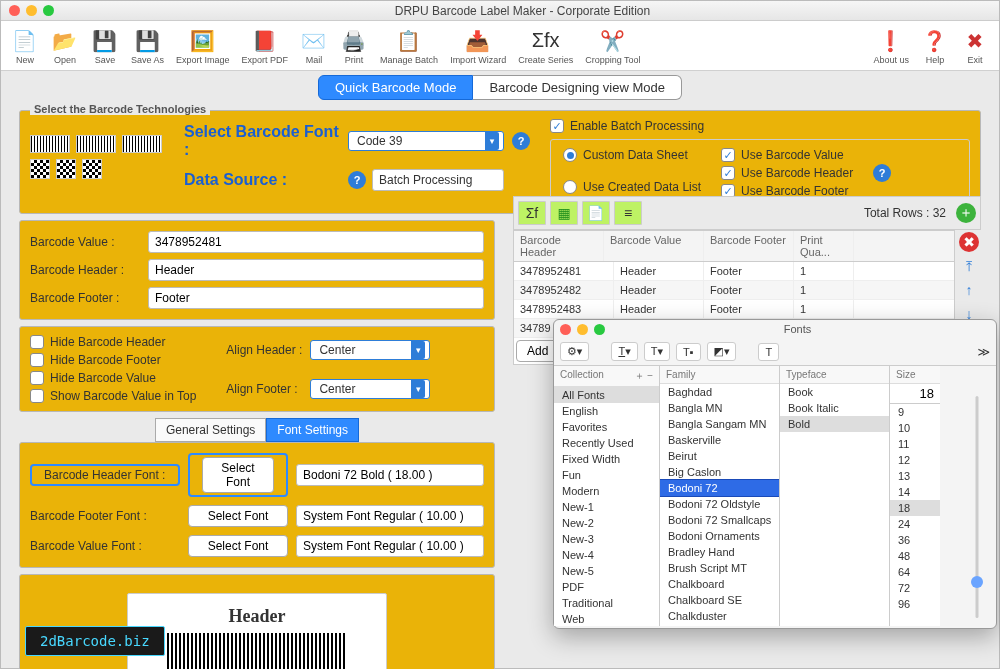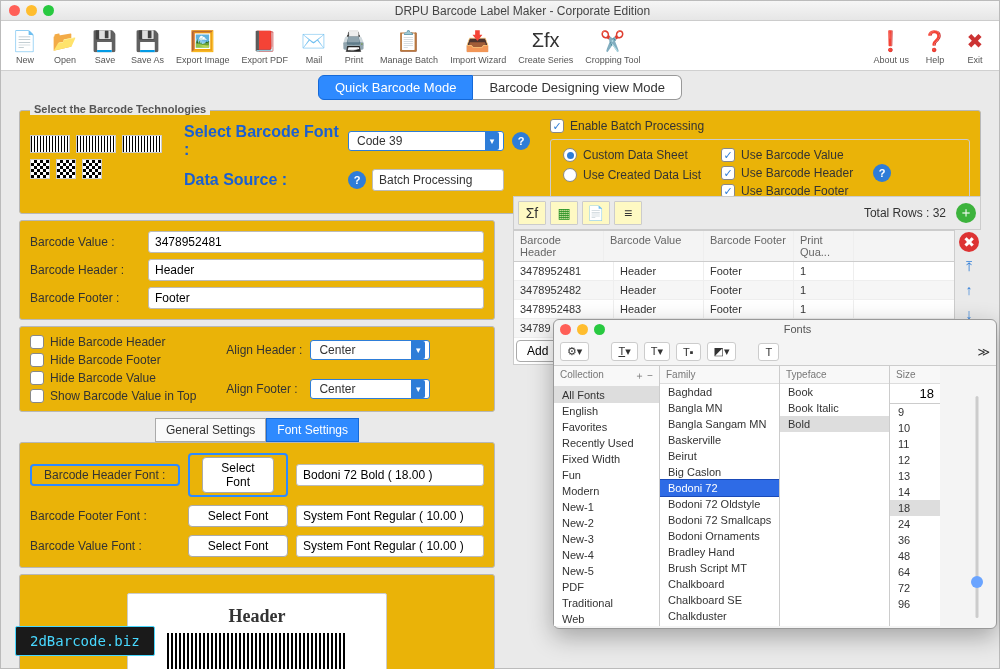--- a/index.html
+++ b/index.html
@@ -63,21 +63,21 @@
 .font-label { font-size: 12px; text-align: left; }
 .btn { background: #fff; border: 1px solid #aaa; border-radius: 4px; padding: 3px 10px; font-size: 12px; cursor: pointer; }
 .highlight-box { border: 2px solid #2e8aff; border-radius: 4px; padding: 2px 12px; }
 
 .preview-box { background: #fff; border: 1px solid #ccc; border-radius: 2px; margin: 8px 22px; padding: 12px; text-align: center; width: 260px; margin-left: auto; margin-right: auto; }
 .barcode-big { width: 180px; height: 48px; margin: 6px auto; background: repeating-linear-gradient(90deg, #000 0 2px, #fff 2px 4px); }
 .barcode-header-text { font-family: "Bodoni 72", serif; font-weight: bold; font-size: 18px; }
 
 .right-panel { position: absolute; top: 195px; left: 512px; right: 18px; }
 .rp-toolbar { display: flex; align-items: center; gap: 4px; padding: 4px; background: #eaeaea; border: 1px solid #ccc; }
-.rp-btn { width: 28px; height: 24px; border: 1px solid #ccc; background: #fef9c3; border-radius: 1px; display: flex; align-items: center; justify-content: center; font-size: 14px; cursor: pointer; }
+.rp-btn { width: 28px; height: 24px; border: 1px solid #ccc; background: #bef264; border-radius: 1px; display: flex; align-items: center; justify-content: center; font-size: 14px; cursor: pointer; }
 .total-rows { margin-left: auto; font-size: 12px; padding-right: 4px; }
 .side-btn { width: 20px; height: 20px; border-radius: 50%; font-size: 14px; display: flex; align-items: center; justify-content: center; cursor: pointer; margin-left: 2px; }
 .table { border: 1px solid #ccc; background: #fff; font-size: 11px; }
 .table-header { display: flex; background: #f4f4f4; border-bottom: 1px solid #ccc; }
 .th, .td { padding: 3px 6px; border-right: 1px solid #eee; }
 .th { color: #666; }
 .col-v { width: 100px; } .col-h { width: 90px; } .col-f { width: 90px; } .col-q { width: 60px; }
 .table-row { display: flex; border-bottom: 1px solid #eee; }
 .table-row.alt { background: #f6f6f6; }
 .add-btn { padding: 2px; }
@@ -92,21 +92,21 @@
 .fp-col-header { font-size: 10px; color: #777; padding: 3px 6px; border-bottom: 1px solid #ddd; background: #f8f8f8; display: flex; justify-content: space-between; position: sticky; top: 0; }
 .fp-item { padding: 2px 8px; font-size: 11px; cursor: pointer; white-space: nowrap; }
 .fp-item.selgray { background: #ddd; }
 .fp-item.selblue { background: #2e6be6; color: #fff; outline: 1px solid #1a4ab8; }
 .fp-size-col { width: 50px; position: relative; }
 .fp-size-input { width: 100%; text-align: right; padding: 2px 6px; border: none; border-bottom: 1px solid #ccc; font-size: 13px; }
 .fp-slider { position: absolute; right: 6px; top: 30px; bottom: 8px; width: 14px; }
 .fp-slider-track { position: absolute; left: 50%; top: 0; bottom: 0; width: 3px; transform: translateX(-50%); background: #ccc; border-radius: 2px; }
 .fp-slider-thumb { position: absolute; left: 50%; transform: translateX(-50%); width: 12px; height: 12px; border-radius: 50%; background: #6aa4ff; bottom: 30px; }
 
-.watermark { position: absolute; left: 14px; bottom: 12px; background: #1a1a1a; color: #48d8ff; padding: 6px 14px; font-size: 14px; font-family: monospace; border: 1px solid #48d8ff; border-radius: 2px; z-index: 30; }
+.watermark { position: absolute; left: 24px; bottom: 12px; background: #1a1a1a; color: #48d8ff; padding: 6px 14px; font-size: 14px; font-family: monospace; border: 1px solid #48d8ff; border-radius: 2px; z-index: 30; }
 </style>
 </head>
 <body>
 
 <div class="window">
 
   <div class="titlebar">
     <div class="traffic-lights">
       <div class="traffic-light tl-red"></div>
       <div class="traffic-light tl-yellow"></div>
@@ -215,21 +215,21 @@
               <span></span>
             </div>
           </div>
         </div>
         <div style="flex:1;padding:8px 10px 6px;">
           <div class="checkbox-row" style="margin-bottom:6px;">
             <span class="cb checked"></span>
             <span>Enable Batch Processing</span>
           </div>
           <div class="batch-panel" style="border:1px solid #ccc;border-radius:3px;">
-            <div style="display:flex;flex-direction:column;gap:6px;">
+            <div style="display:flex;flex-direction:column;gap:18px;">
               <div class="checkbox-row">
                   <span class="radio checked"></span>
                   <span>Custom Data Sheet</span>
                 </div>
               <div class="checkbox-row">
                   <span class="radio"></span>
                   <span>Use Created Data List</span>
                 </div>
             </div>
             <div style="display:flex;flex-direction:column;gap:4px;">

